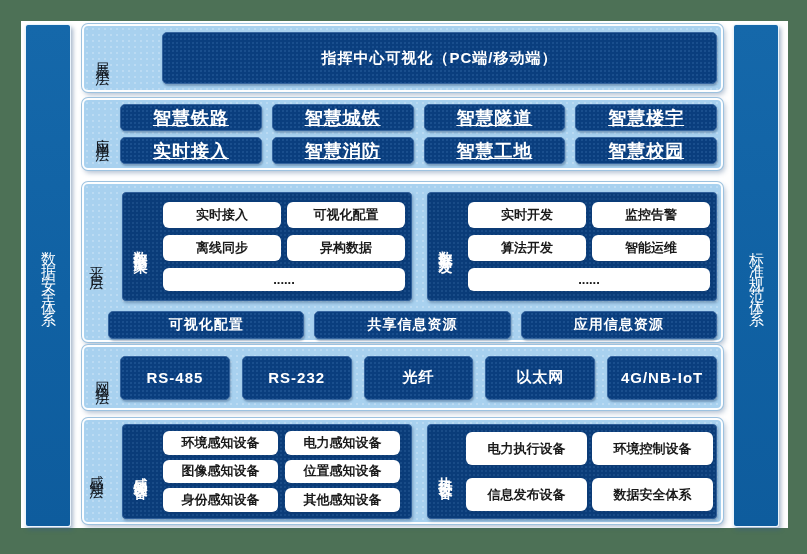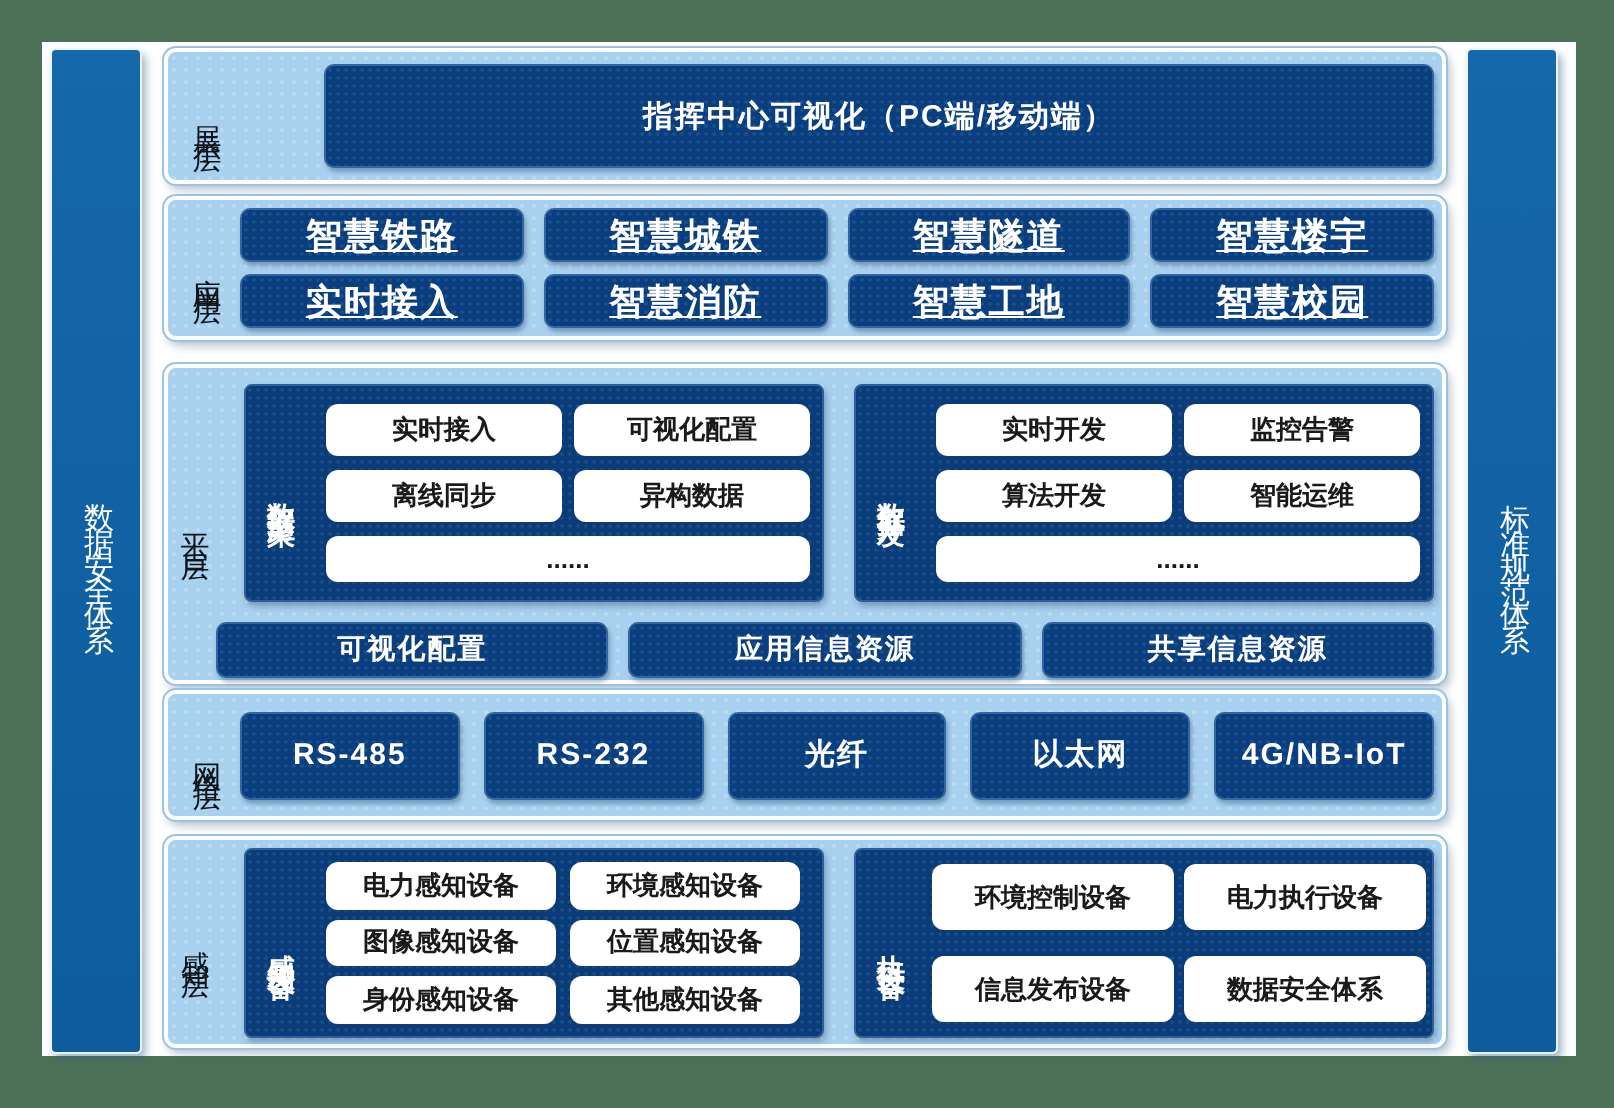--- a/index.html
+++ b/index.html
@@ -173,22 +173,22 @@
                 <div class="white-box">实时开发</div>
                 <div class="white-box">监控告警</div>
                 <div class="white-box">算法开发</div>
                 <div class="white-box">智能运维</div>
                 <div class="white-box full">......</div>
               </div>
             </div>
           </div>
           <div class="resources-row">
             <div class="navy-box">可视化配置</div>
+            <div class="navy-box">共享信息资源</div>
             <div class="navy-box">应用信息资源</div>
-            <div class="navy-box">共享信息资源</div>
           </div>
         </div>
       </div>
 
       <div class="panel p-network">
         <div class="panel-label-zone">
           <span class="layer-label">网络层</span>
         </div>
         <div class="panel-content">
           <div class="network-row">
@@ -205,35 +205,35 @@
         <div class="panel-label-zone">
           <span class="layer-label">感知层</span>
         </div>
         <div class="panel-content">
           <div class="groups-row perception-groups">
             <div class="group-box">
               <div class="group-label-zone">
                 <span class="group-label">感知设备</span>
               </div>
               <div class="sense-grid">
+                <div class="white-box">环境感知设备</div>
                 <div class="white-box">电力感知设备</div>
-                <div class="white-box">环境感知设备</div>
                 <div class="white-box">图像感知设备</div>
                 <div class="white-box">位置感知设备</div>
                 <div class="white-box">身份感知设备</div>
                 <div class="white-box">其他感知设备</div>
               </div>
             </div>
             <div class="group-box">
               <div class="group-label-zone">
                 <span class="group-label">执行设备</span>
               </div>
               <div class="exec-grid">
+                <div class="white-box">电力执行设备</div>
                 <div class="white-box">环境控制设备</div>
-                <div class="white-box">电力执行设备</div>
                 <div class="white-box">信息发布设备</div>
                 <div class="white-box">数据安全体系</div>
               </div>
             </div>
           </div>
         </div>
       </div>
 
     </div>
 

